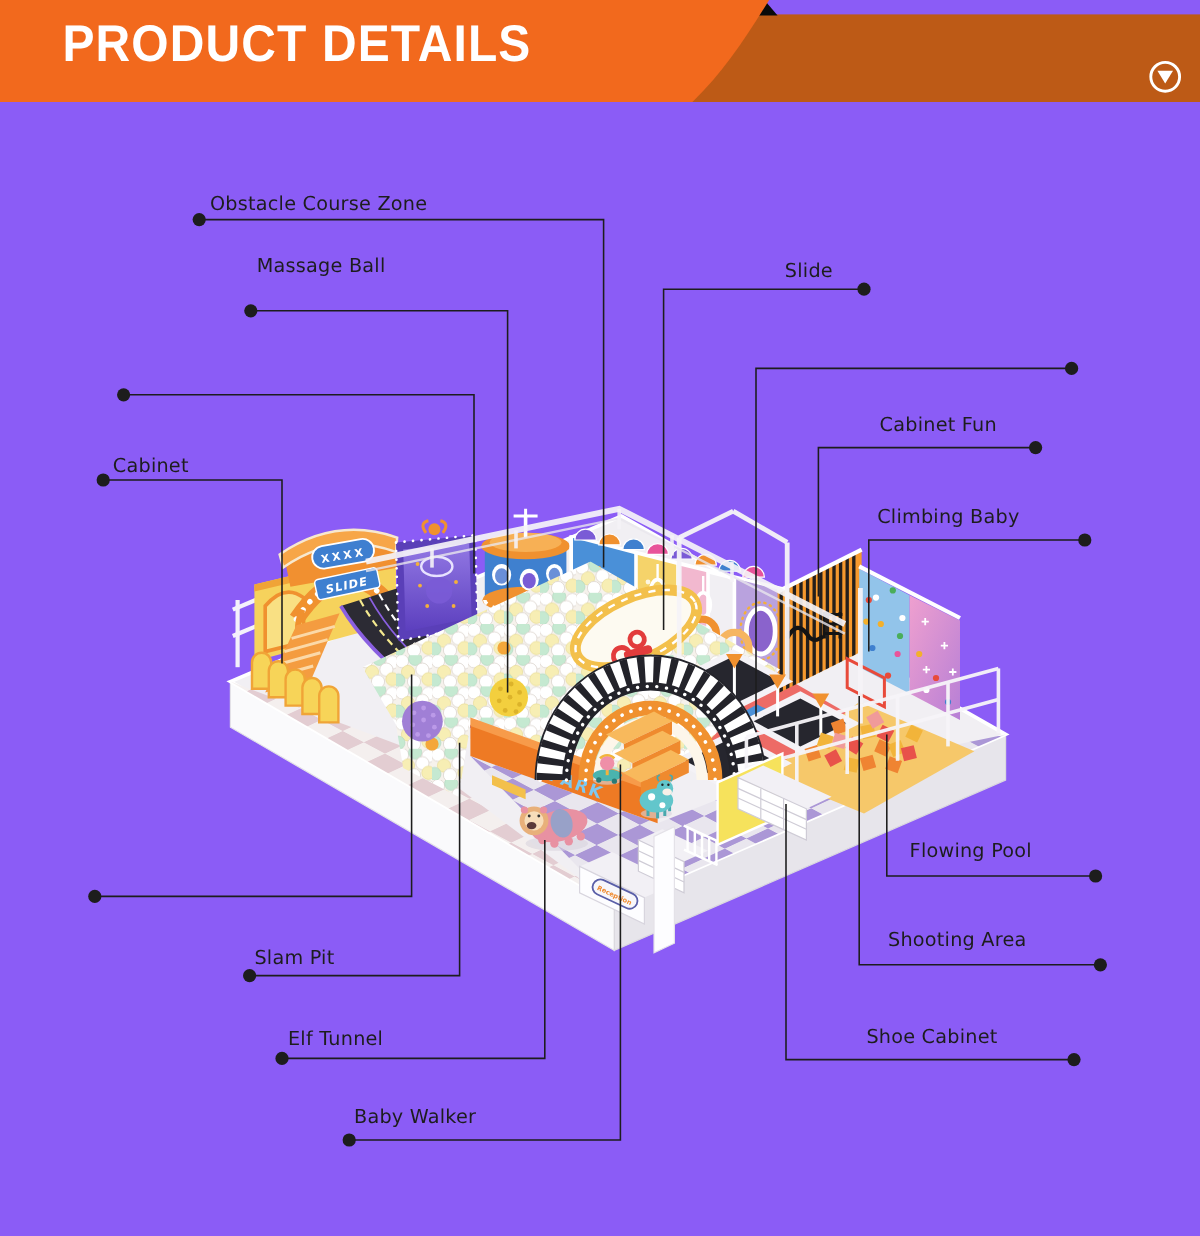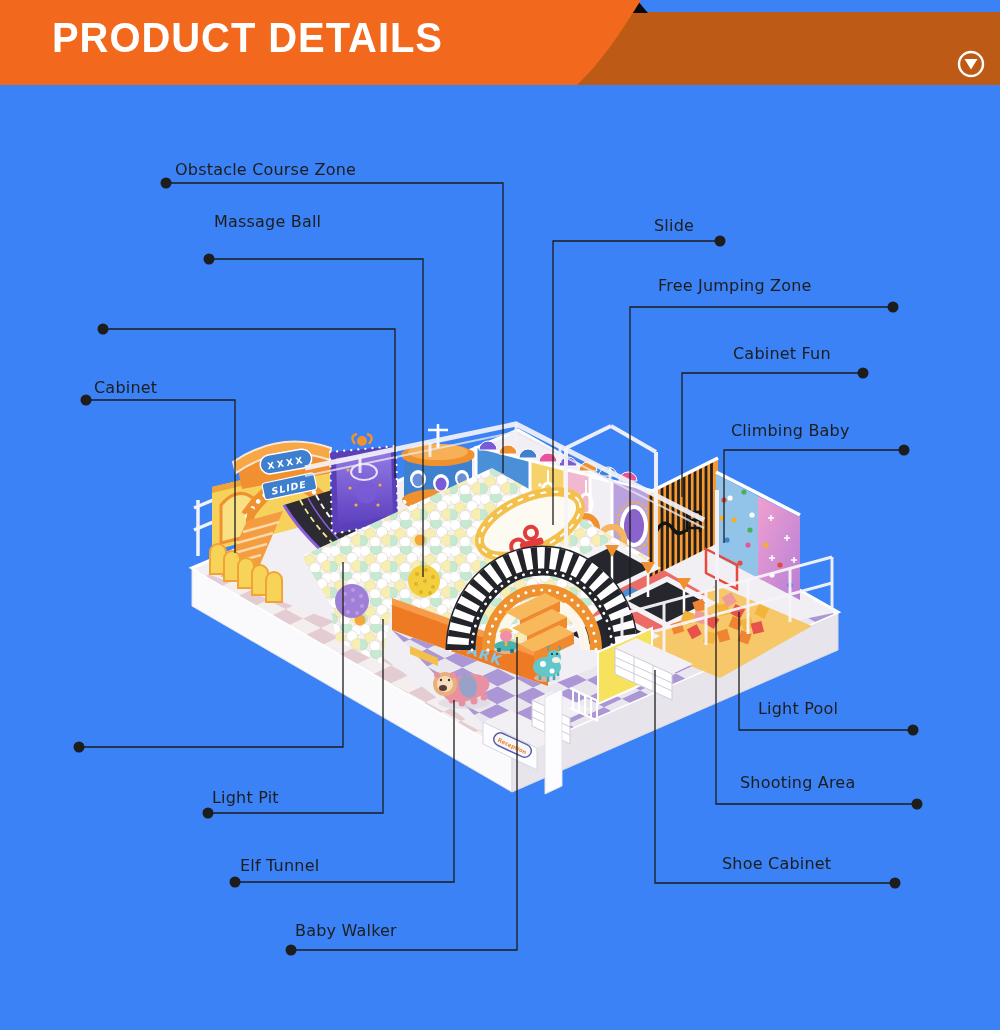--- a/index.html
+++ b/index.html
@@ -1,16 +1,16 @@
 <!DOCTYPE html>
 <html><head>
 <meta charset="utf-8">
 <style>
   html,body{margin:0;padding:0;background:#ffffff;}
-  #stage{position:relative;width:1000px;height:1030px;background:#3b82f6;overflow:hidden;
+  #stage{position:relative;width:1000px;height:1030px;background:#8b5cf6;overflow:hidden;
          font-family:"DejaVu Sans","Liberation Sans",sans-serif;}
   #header-svg{position:absolute;left:0;top:0;}
   .page-title{position:absolute;left:52px;top:13px;font-size:43px;font-weight:800;
               color:#ffffff;letter-spacing:1px;white-space:nowrap;
               transform:scaleX(.93);transform-origin:left center;
               font-family:"Liberation Sans","DejaVu Sans",sans-serif;}
   #scene-svg{position:absolute;left:0;top:0;}
   .callout-label{position:absolute;font-size:16px;font-weight:500;color:#1d1d1d;
                  white-space:nowrap;letter-spacing:.2px;}
 </style>
@@ -591,23 +591,22 @@
       <circle cx="913" cy="730" r="5.5"></circle>
         <circle cx="917" cy="804" r="5.5"></circle>
       <circle cx="895" cy="883" r="5.5"></circle>
     </g>
   </svg>
 
   <div class="callout-label" style="left:175px;top:160px">Obstacle Course Zone</div>
   <div class="callout-label" style="left:214px;top:212px">Massage Ball</div>
   <div class="callout-label" style="left:94px;top:378px">Cabinet</div>
   <div class="callout-label" style="left:654px;top:216px">Slide</div>
-  <div class="callout-label" style="left:658px;top:276px">Free Jumping Zone</div>
   <div class="callout-label" style="left:733px;top:344px">Cabinet Fun</div>
   <div class="callout-label" style="left:731px;top:421px">Climbing Baby</div>
-  <div class="callout-label" style="left:212px;top:788px">Light Pit</div>
+  <div class="callout-label" style="left:212px;top:788px">Slam Pit</div>
   <div class="callout-label" style="left:240px;top:856px">Elf Tunnel</div>
   <div class="callout-label" style="left:295px;top:921px">Baby Walker</div>
-  <div class="callout-label" style="left:758px;top:699px">Light Pool</div>
+  <div class="callout-label" style="left:758px;top:699px">Flowing Pool</div>
   <div class="callout-label" style="left:740px;top:773px">Shooting Area</div>
   <div class="callout-label" style="left:722px;top:854px">Shoe Cabinet</div>
 
 </div>
 
 </body></html>

